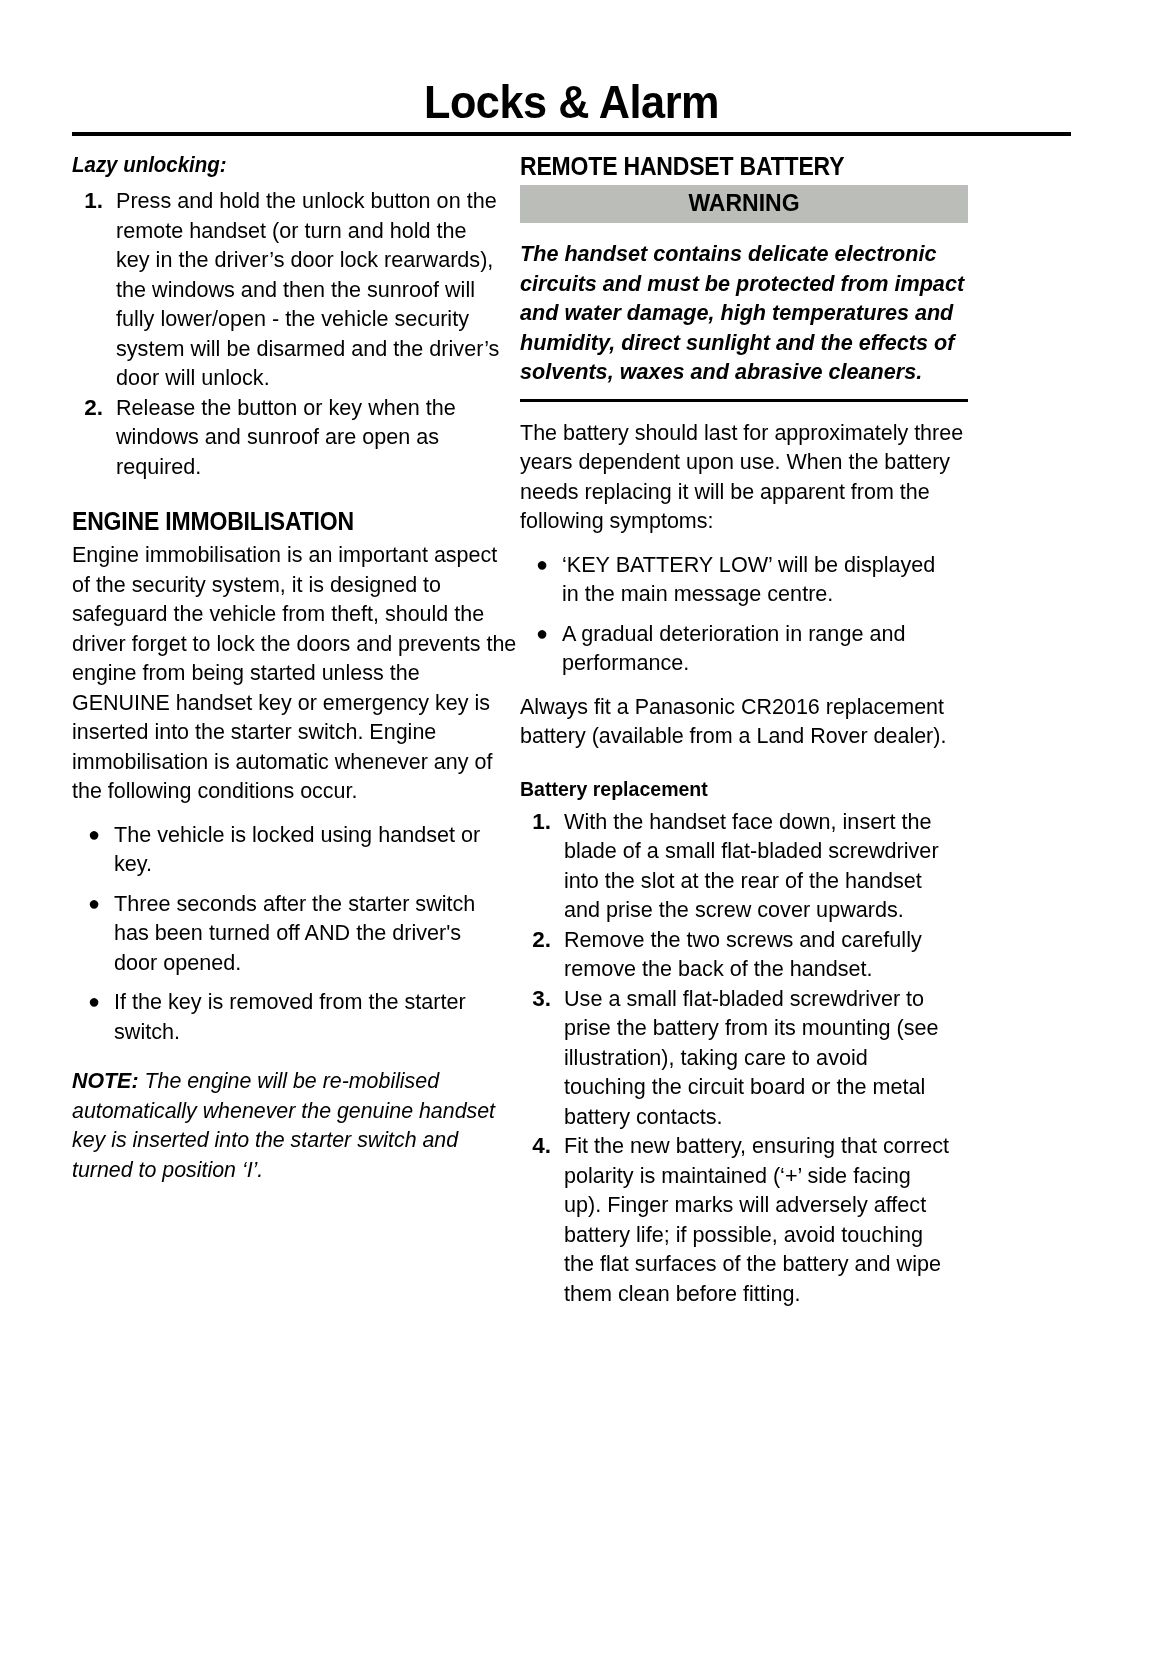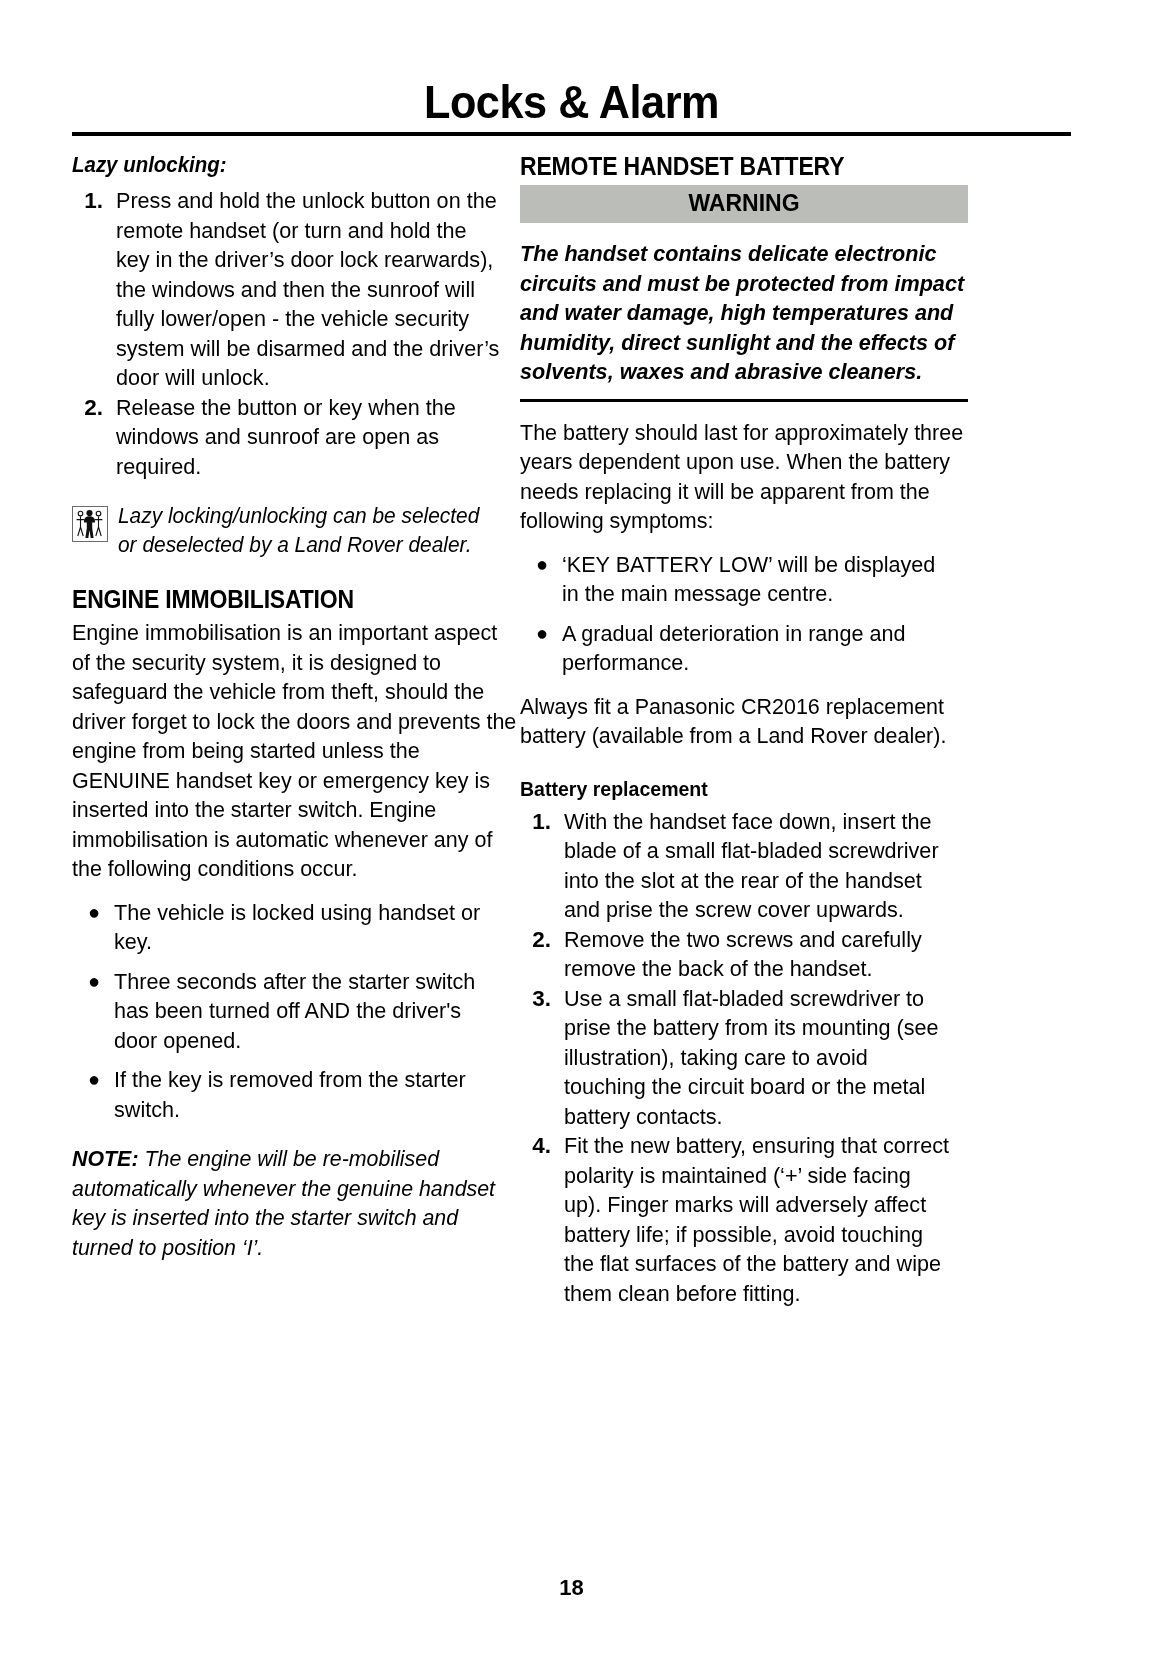--- a/index.html
+++ b/index.html
@@ -221,42 +221,20 @@
         <li>
           <span class="num">1.</span>
           <span class="txt">Press and hold the unlock button on the remote handset (or turn and hold the key in the driver’s door lock rearwards), the windows and then the sunroof will fully lower/open - the vehicle security system will be disarmed and the driver’s door will unlock.</span>
         </li>
         <li>
           <span class="num">2.</span>
           <span class="txt">Release the button or key when the windows and sunroof are open as required.</span>
         </li>
       </ol>
 
-      <div class="note-block">
-        <span class="dealer-icon">
-          <svg width="33" height="33" viewBox="0 0 33 33" aria-hidden="true">
-
-            <g fill="none" stroke="#111" stroke-width="1.1">
-              <circle cx="7.5" cy="6.5" r="2.3"></circle>
-              <path d="M7.5 9.3 L7.5 20 M3.6 12.6 L11.4 12.6 M7.5 20 L4.8 29 M7.5 20 L10.2 29"></path>
-            </g>
-
-            <g fill="none" stroke="#111" stroke-width="1.1">
-              <circle cx="25.5" cy="6.5" r="2.3"></circle>
-              <path d="M25.5 9.3 L25.5 20 M21.6 12.6 L29.4 12.6 M25.5 20 L22.8 29 M25.5 20 L28.2 29"></path>
-            </g>
-
-            <g fill="#111">
-              <circle cx="16.5" cy="6" r="3.1"></circle>
-              <path d="M16.5 9.3 C12.4 9.3 11 11.6 11 14.6 L11 15.6 L13.8 15.6 L13.8 21 L12.4 31 L15.3 31 L16.5 23.2 L17.7 31 L20.6 31 L19.2 21 L19.2 15.6 L22 15.6 L22 14.6 C22 11.6 20.6 9.3 16.5 9.3 Z"></path>
-            </g>
-          </svg>
-        </span>
-        <span class="note-text">Lazy locking/unlocking can be selected or deselected by a Land Rover dealer.</span>
-      </div>
 
       <h2 class="section">ENGINE IMMOBILISATION</h2>
 
       <p class="body">Engine immobilisation is an important aspect of the security system, it is designed to safeguard the vehicle from theft, should the driver forget to lock the doors and prevents the engine from being started unless the GENUINE handset key or emergency key is inserted into the starter switch. Engine immobilisation is automatic whenever any of the following conditions occur.</p>
 
       <ul class="bullets">
         <li>
           <span class="dot">●</span>
           <span class="txt">The vehicle is locked using handset or key.</span>
         </li>
@@ -318,14 +296,13 @@
         </li>
         <li>
           <span class="num">4.</span>
           <span class="txt">Fit the new battery, ensuring that correct polarity is maintained (‘+’ side facing up). Finger marks will adversely affect battery life; if possible, avoid touching the flat surfaces of the battery and wipe them clean before fitting.</span>
         </li>
       </ol>
 
     </div>
   </div>
 
-  <div class="page-number">18</div>
 </div>
 
 </body></html>

